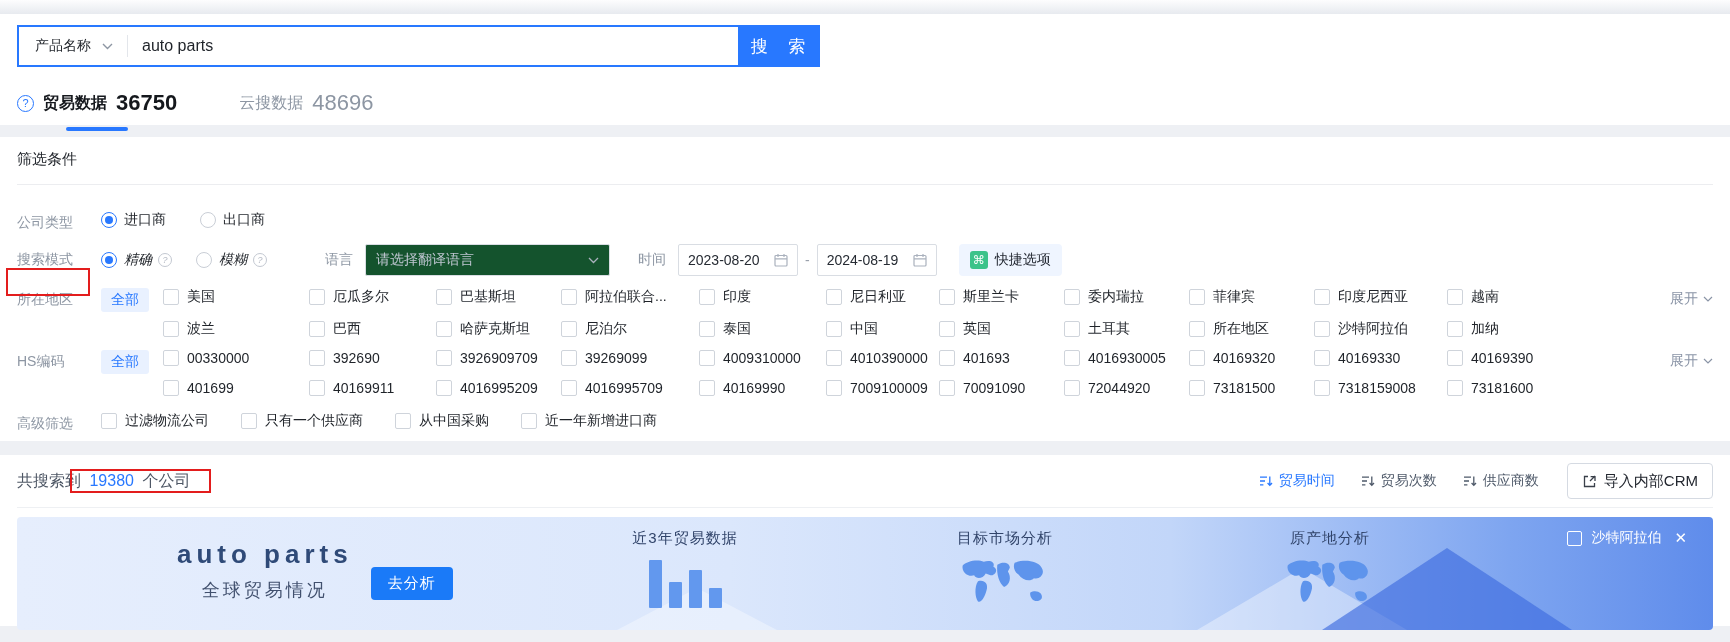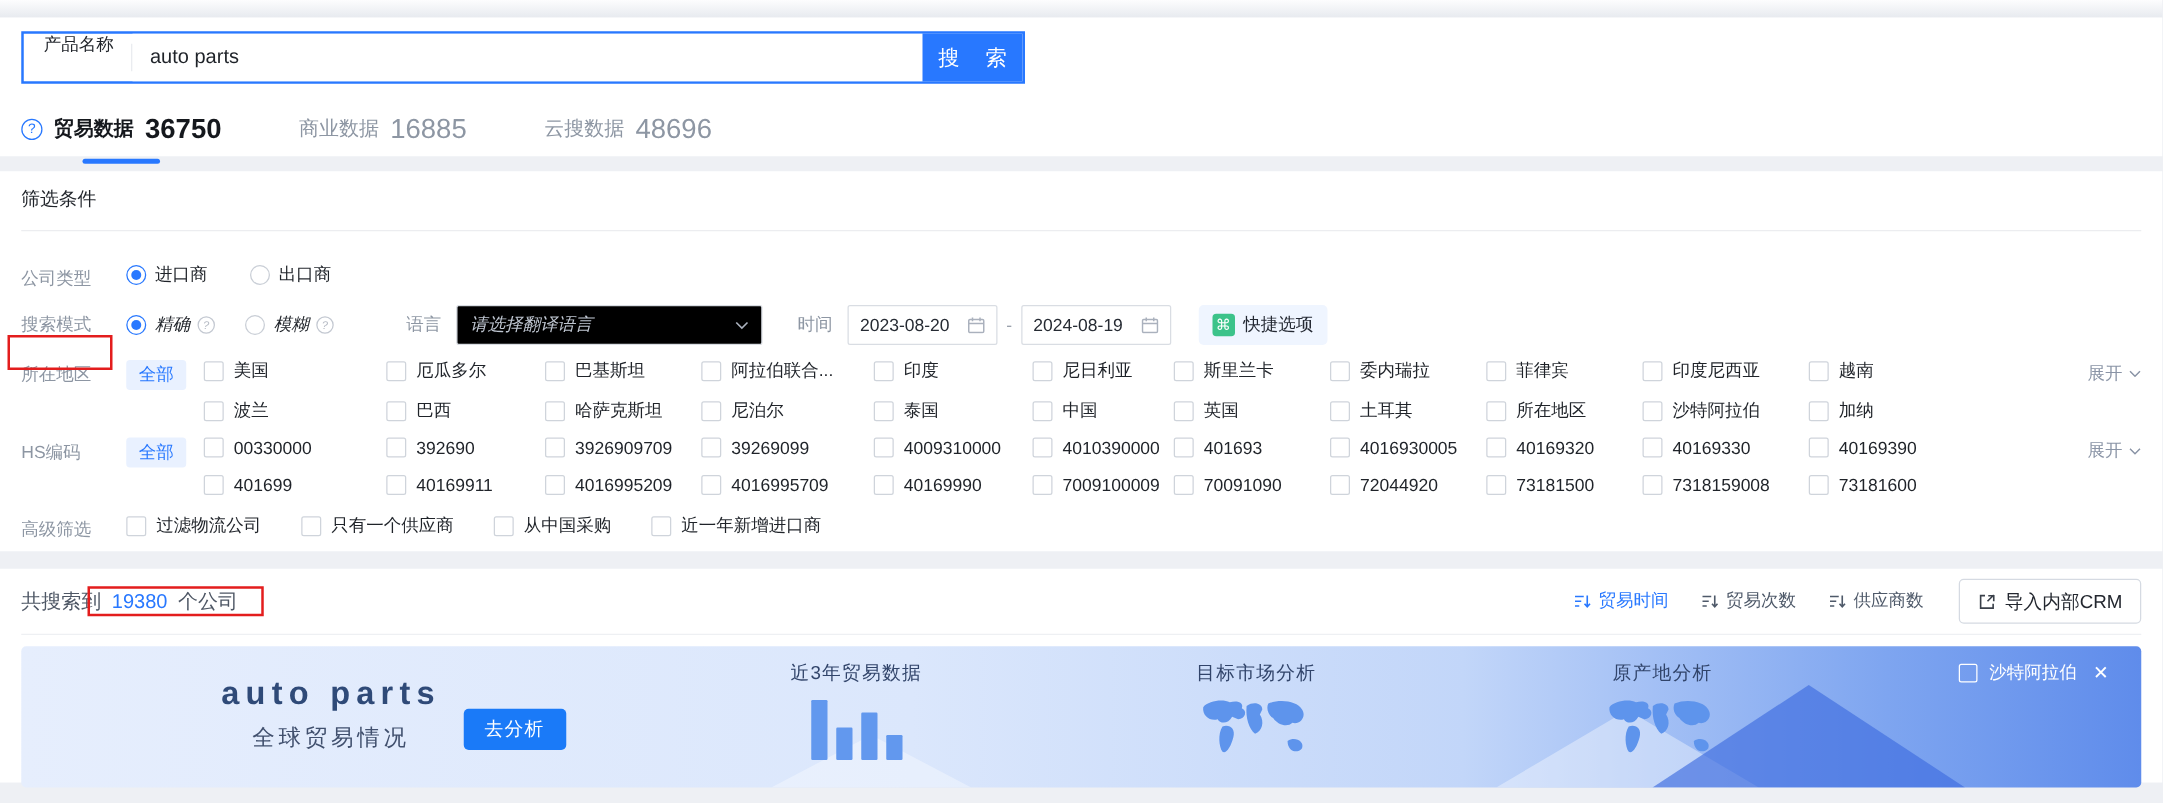--- a/index.html
+++ b/index.html
@@ -11,21 +11,21 @@
   }
   .panel { position:absolute; left:0; right:0; background:#fff; }
   #panel-top { top:14px; height:111px; padding:11px 17px 0; }
   #panel-filters { top:137px; height:304px; padding:0 17px; }
   #panel-results { top:455px; bottom:16px; padding:0 17px; }
   .top-grad { position:absolute; top:0; left:0; right:0; height:14px;
     background:linear-gradient(#fdfdfe,#e7eaef); }
 
   
   .search-bar { display:flex; width:803px; height:42px; border:2px solid #2878ff; background:#fff; }
-  .search-cat { display:flex; align-items:center; gap:42px; padding:0 14px 0 16px; cursor:pointer;flex-direction:column; }
+  .search-cat { display:flex; align-items:center; gap:11px; padding:0 14px 0 16px; cursor:pointer; }
   .search-cat .cat-label { font-size:14px; color:#1f2329; }
   .search-divider { width:1px; height:22px; background:#e3e6eb; align-self:center; }
   .search-input { flex:1; border:none; outline:none; font-size:16px; color:#1f2329;
     padding:0 14px; font-family:inherit; }
   .search-btn { width:80px; border:none; background:#2878ff; color:#fff; font-size:17px;
     letter-spacing:8px; padding-left:8px; cursor:pointer; font-family:inherit; }
 
   
   .tabs { display:flex; align-items:center; height:56px; margin-top:8px; }
   .tab { display:flex; align-items:center; gap:9px; margin-right:62px; position:relative;
@@ -55,21 +55,21 @@
   .rd-group.fixed { width:196px; flex:none; gap:24px;font-style:italic; }
   .rd-item { display:flex; align-items:center; gap:7px; cursor:pointer; }
   .rd-circle { width:16px; height:16px; border-radius:50%; border:1px solid #c9ced6; background:#fff; flex:none; }
   .rd-circle.on { border:1px solid #2878ff; position:relative; }
   .rd-circle.on::after { content:""; position:absolute; inset:3px; border-radius:50%; background:#2878ff; }
   .info-i { width:14px; height:14px; border-radius:50%; border:1px solid #c3c8d1; color:#b5bac4;
     font-size:9px; display:flex; align-items:center; justify-content:center; margin-left:-1px; }
 
   .inline-label { color:#8d96a3; margin:0 12px 0 28px; }
   .select-box { width:245px; height:32px; border:1px solid #d9dde3; border-radius:2px;
-    display:flex; align-items:center; padding:0 10px; color:#bfc6d1; cursor:pointer; background:#000000;font-style:italic; }
+    display:flex; align-items:center; padding:0 10px; color:#bfc6d1; cursor:pointer; background:#14532d; }
   .select-box .chev { margin-left:auto; }
   .date-box { width:120px; height:32px; border:1px solid #d9dde3; border-radius:2px;
     display:flex; align-items:center; padding:0 9px; color:#262b33; cursor:pointer; background:#fff; }
   .date-box .cal { margin-left:auto; }
   .date-dash { color:#9aa1ac; margin:0 7px; align-self:center; }
   .shortcut-btn { margin-left:22px; display:flex; align-items:center; gap:7px; height:32px;
     padding:0 11px; background:#eff5ff; border:none; border-radius:4px; cursor:pointer;
     font-family:inherit; font-size:14px; color:#242933; }
   .cmd-ic { width:18px; height:18px; border-radius:3px; background:#3cc38a; color:#fff;
     font-size:12px; display:flex; align-items:center; justify-content:center; }
@@ -147,24 +147,20 @@
     <button class="search-btn">搜 索</button>
   </div>
 
   <div class="tabs">
     <div class="tab active">
       <span class="q-icon">?</span>
       <span class="t-label">贸易数据</span>
       <span class="t-count">36750</span>
     </div>
     <div class="tab">
-      <span class="t-label">商业数据</span>
-      <span class="t-count">16885</span>
-    </div>
-    <div class="tab">
       <span class="t-label">云搜数据</span>
       <span class="t-count">48696</span>
     </div>
   </div>
 </div>
 
 <div class="panel" id="panel-filters">
   <div class="sec-title">筛选条件</div>
   <div class="sec-divider"></div>
 

